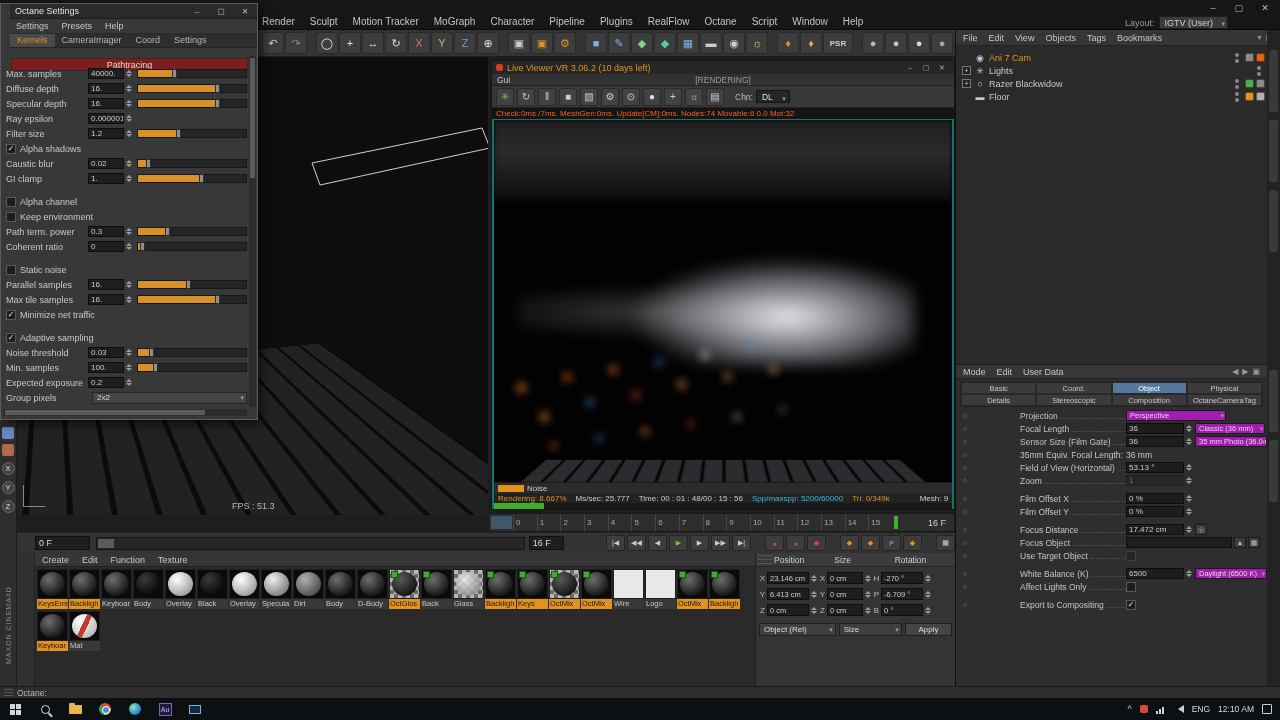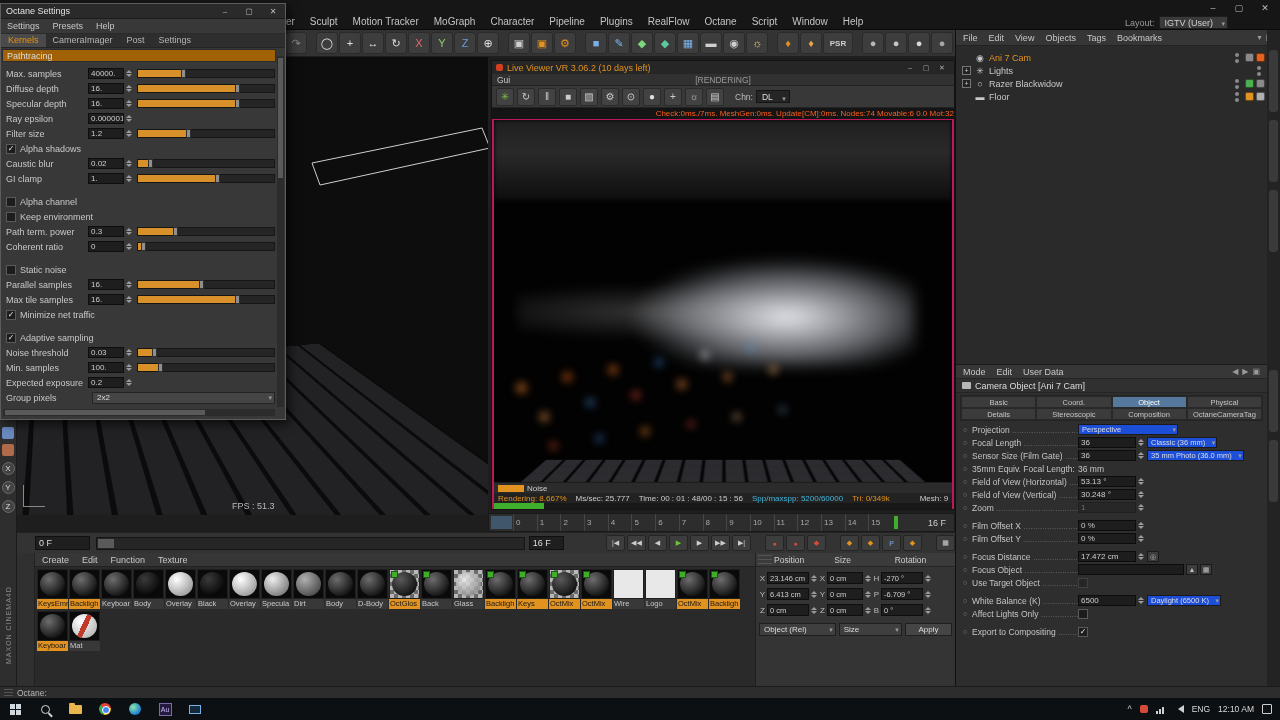--- a/index.html
+++ b/index.html
@@ -36,29 +36,29 @@
 repeating-linear-gradient(90deg,#232325 0 30px,#0a0a0b 30px 35px),
 repeating-linear-gradient(0deg,#1d1d20 0 24px,#070708 24px 30px);
 filter:blur(.5px);opacity:.9;}
 #vp-fps{position:absolute;left:215px;bottom:4px;font-size:9px;color:#b8b8b8;}
 #vp-axis{position:absolute;left:6px;bottom:8px;width:26px;height:26px;}
 #vp-axis i{position:absolute;background:#888;}
 #vp-axis .ax{left:0;bottom:0;width:22px;height:1px;}
 #vp-axis .ay{left:0;bottom:0;width:1px;height:22px;}
 
 
-#octane-win{position:absolute;left:0;top:3px;width:286px;height:417px;background:#383838;border:1px solid #5c5c5c;box-shadow:3px 4px 10px rgba(0,0,0,.65);z-index:60;}
+#octane-win{position:absolute;left:0;top:3px;width:258px;height:417px;background:#383838;border:1px solid #5c5c5c;box-shadow:3px 4px 10px rgba(0,0,0,.65);z-index:60;padding-left:9px;}
 #ow-title{height:15px;background:#2a2a2a;display:flex;align-items:center;padding-left:5px;font-size:9px;color:#e0e0e0;border-bottom:1px solid #1c1c1c;}
 #ow-controls{margin-left:auto;display:flex;height:15px;}
 .ow-btn{width:24px;height:15px;display:flex;align-items:center;justify-content:center;font-size:8px;color:#bbb;}
 #ow-menu{height:15px;display:flex;gap:13px;align-items:center;padding:0 6px;font-size:9px;background:#383838;border-bottom:1px solid #2a2a2a;}
 #ow-tabs{height:14px;display:flex;background:#2e2e2e;font-size:9px;border-bottom:1px solid #242424;}
 .ow-tab{padding:1px 7px;color:#b5b5b5;}
 .ow-tab.active{background:#4a4a4a;color:#e2921f;}
-#ow-section{height:13px;background:#a16207;border:1px solid #2c2c2c;font-size:9px;color:#dcdcdc;padding:0 4px;line-height:12px;margin:1px 9px 1px 1px;}
+#ow-section{height:13px;background:#7f1d1d;border:1px solid #2c2c2c;font-size:9px;color:#dcdcdc;padding:0 4px;line-height:12px;margin:10px 9px 1px 1px;text-align:center;}
 #oc-params{position:absolute;top:62px;left:2px;right:10px;bottom:10px;overflow:hidden;}
 .oc-row{display:flex;align-items:center;height:15px;padding-left:3px;}
 .oc-label{width:82px;font-size:9px;color:#c8c8c8;white-space:nowrap;overflow:hidden;flex:0 0 auto;}
 .oc-label.after-cb{width:auto;margin-left:4px;}
 .oc-field{width:36px;height:11px;background:#1e1e1e;border:1px solid #0e0e0e;font-size:8px;color:#ccc;display:flex;align-items:center;padding:0 2px;flex:0 0 auto;overflow:hidden;white-space:nowrap;}
 .oc-slider{flex:1;height:9px;background:#252525;border:1px solid #161616;margin-left:4px;position:relative;}
 .oc-fill{position:absolute;left:0;top:0;bottom:0;background:#d8912a;}
 .oc-handle{position:absolute;top:-1px;width:5px;height:9px;background:#8f8f8f;border:1px solid #2e2e2e;}
 .oc-drop{flex:1;height:12px;background:#454545;border:1px solid #242424;margin-left:4px;font-size:8px;color:#ddd;display:flex;align-items:center;padding:0 4px;position:relative;}
 .oc-drop::after{content:"▾";position:absolute;right:2px;font-size:7px;color:#999;}
@@ -69,21 +69,21 @@
 #ow-hthumb{position:absolute;left:2px;top:1px;width:200px;height:5px;background:#5a5a5a;}
 
 
 .spin{width:8px;height:11px;display:flex;flex-direction:column;align-items:center;justify-content:center;flex:0 0 auto;margin-left:1px;}
 .spin .up{width:0;height:0;border:3px solid transparent;border-bottom:3px solid #9a9a9a;margin-bottom:1px;}
 .spin .dn{width:0;height:0;border:3px solid transparent;border-top:3px solid #9a9a9a;}
 .cbx{width:10px;height:10px;background:#1d1d1d;border:1px solid #5a5a5a;color:#e8e8e8;font-size:8px;line-height:8px;text-align:center;flex:0 0 auto;}
 .cbx.dis{opacity:.45;}
 
 
-#live-viewer{position:absolute;left:491px;top:60px;width:464px;height:450px;background:#be185d;border:1px solid #141414;z-index:10;text-align:right;}
+#live-viewer{position:absolute;left:491px;top:60px;width:464px;height:450px;background:#0f766e;border:1px solid #141414;z-index:10;}
 #lv-title{height:13px;background:#262626;display:flex;align-items:center;padding:0 4px;gap:4px;}
 #lv-dot{width:7px;height:7px;background:#d23e1e;border-radius:2px;}
 #lv-title-text{color:#e2921f;font-size:9px;white-space:nowrap;}
 #lv-wincontrols{margin-left:auto;display:flex;}
 .lv-wbtn{width:16px;height:12px;font-size:7px;color:#aaa;display:flex;align-items:center;justify-content:center;}
 #lv-menu{height:12px;background:#313131;display:flex;align-items:center;padding:0 5px;font-size:8.5px;position:relative;border-bottom:1px solid #222;}
 #lv-rendering{position:absolute;left:50%;transform:translateX(-50%);color:#9a9a9a;}
 #lv-toolbar{height:22px;background:#383838;display:flex;align-items:center;gap:3px;padding:0 4px;border-bottom:1px solid #222;}
 .lv-ico{width:18px;height:18px;border-radius:2px;background:#424242;border:1px solid #2a2a2a;display:flex;align-items:center;justify-content:center;font-size:10px;flex:0 0 auto;}
 #lv-chn{margin-left:8px;display:flex;align-items:center;gap:3px;font-size:8.5px;color:#bbb;}
@@ -198,26 +198,26 @@
 #am-mode-icons{margin-left:auto;display:flex;gap:4px;color:#9a9a9a;font-size:8px;}
 #am-title{height:14px;display:flex;align-items:center;gap:4px;padding:0 6px;font-size:9px;color:#ddd;background:#303030;border-bottom:1px solid #242424;}
 #am-title-icon{width:9px;height:7px;background:#b8b8b8;border-radius:1px;position:relative;}
 #am-tabs{display:grid;grid-template-columns:repeat(4,1fr);margin:2px 4px;border:1px solid #242424;}
 .am-tab{height:12px;background:#3b3b3b;border:1px solid #282828;font-size:7.5px;color:#c5c5c5;display:flex;align-items:center;justify-content:center;white-space:nowrap;overflow:hidden;}
 .am-tab.active{background:#56789c;color:#fff;}
 #am-section{font-size:9px;color:#e6e6e6;padding:4px 0 3px 7px;}
 #attr-rows{padding-left:3px;}
 .attr-row{display:flex;align-items:center;height:13px;padding-left:4px;}
 .attr-dot{width:9px;color:#8a8a8a;font-size:7px;flex:0 0 auto;}
-.attr-label{width:106px;flex:0 0 auto;white-space:nowrap;overflow:hidden;font-size:8.5px;color:#c5c5c5;}
+.attr-label{width:106px;flex:0 0 auto;white-space:nowrap;overflow:hidden;font-size:8.5px;color:#c5c5c5;margin-left:48px;}
 .attr-label::after{content:" ..........................................";color:#666;}
 .attr-field{width:58px;height:11px;background:#1d1d1d;border:1px solid #0c0c0c;color:#ccc;font-size:8px;display:flex;align-items:center;padding:0 2px;flex:0 0 auto;white-space:nowrap;overflow:hidden;}
 .attr-field.dis{opacity:.4;}
 .attr-field.wide{width:106px;}
-.attr-drop{height:11px;background:#1d4ed8;border:1px solid #1a1a1a;font-size:7.5px;color:#ddd;display:flex;align-items:center;padding:0 11px 0 3px;position:relative;margin-left:2px;white-space:nowrap;overflow:hidden;max-width:104px;}
+.attr-drop{height:11px;background:#a21caf;border:1px solid #1a1a1a;font-size:7.5px;color:#ddd;display:flex;align-items:center;padding:0 11px 0 3px;position:relative;margin-left:2px;white-space:nowrap;overflow:hidden;max-width:104px;}
 .attr-drop.wide{width:100px;margin-left:0;}
 .attr-drop::after{content:"▾";position:absolute;right:1px;font-size:7px;color:#999;}
 .attr-static{font-size:8.5px;color:#c5c5c5;}
 .attr-gap{height:5px;}
 .target-btn{width:12px;height:11px;margin-left:2px;background:#3d3d3d;border:1px solid #1a1a1a;color:#bbb;font-size:7px;display:flex;align-items:center;justify-content:center;flex:0 0 auto;}
 
 #right-strip{position:absolute;right:0;top:0;width:13px;bottom:0;background:#232323;}
 .side-tab{position:absolute;left:2px;width:9px;height:62px;background:#3a3a3a;border-radius:3px;}
 
 
@@ -354,21 +354,21 @@
         </div>
     </div>
     <div id="ow-menu">
         <div class="ow-menu-item">Settings</div>
         <div class="ow-menu-item">Presets</div>
         <div class="ow-menu-item">Help</div>
       </div>
     <div id="ow-tabs">
         <div class="ow-tab active">Kernels</div>
         <div class="ow-tab">CameraImager</div>
-        <div class="ow-tab">Post</div>
+        <div class="ow-tab">Coord</div>
         <div class="ow-tab">Settings</div>
       </div>
     <div id="ow-section">Pathtracing</div>
     <div id="oc-params">
         <div class="oc-row">
           <div class="oc-label">Max. samples</div>
           <div class="oc-field">40000.</div>
           <div class="spin">
             <div class="up"></div>
             <div class="dn"></div>
@@ -978,24 +978,20 @@
       <div id="am-mode">
           <div class="menu-item">Mode</div>
           <div class="menu-item">Edit</div>
           <div class="menu-item">User Data</div>
           <div id="am-mode-icons">
             <div>◀</div>
             <div>▶</div>
             <div>▣</div>
           </div>
         </div>
-      <div id="am-title">
-        <div id="am-title-icon"></div>
-        <span>Camera Object [Ani 7 Cam]</span>
-      </div>
       <div id="am-tabs">
           <div class="am-tab">Basic</div>
           <div class="am-tab">Coord.</div>
           <div class="am-tab active">Object</div>
           <div class="am-tab">Physical</div>
           <div class="am-tab">Details</div>
           <div class="am-tab">Stereoscopic</div>
           <div class="am-tab">Composition</div>
           <div class="am-tab">OctaneCameraTag</div>
         </div>
@@ -1034,29 +1030,20 @@
             <div class="attr-dot">○</div>
             <div class="attr-label">Field of View (Horizontal)</div>
             <div class="attr-field">53.13 °</div>
             <div class="spin">
               <div class="up"></div>
               <div class="dn"></div>
             </div>
           </div>
           <div class="attr-row">
             <div class="attr-dot">○</div>
-            <div class="attr-label">Field of View (Vertical)</div>
-            <div class="attr-field">30.248 °</div>
-            <div class="spin">
-              <div class="up"></div>
-              <div class="dn"></div>
-            </div>
-          </div>
-          <div class="attr-row">
-            <div class="attr-dot">○</div>
             <div class="attr-label">Zoom</div>
             <div class="attr-field dis">1</div>
             <div class="spin">
               <div class="up"></div>
               <div class="dn"></div>
             </div>
           </div>
           <div class="attr-gap"></div>
           <div class="attr-row">
             <div class="attr-dot">○</div>

